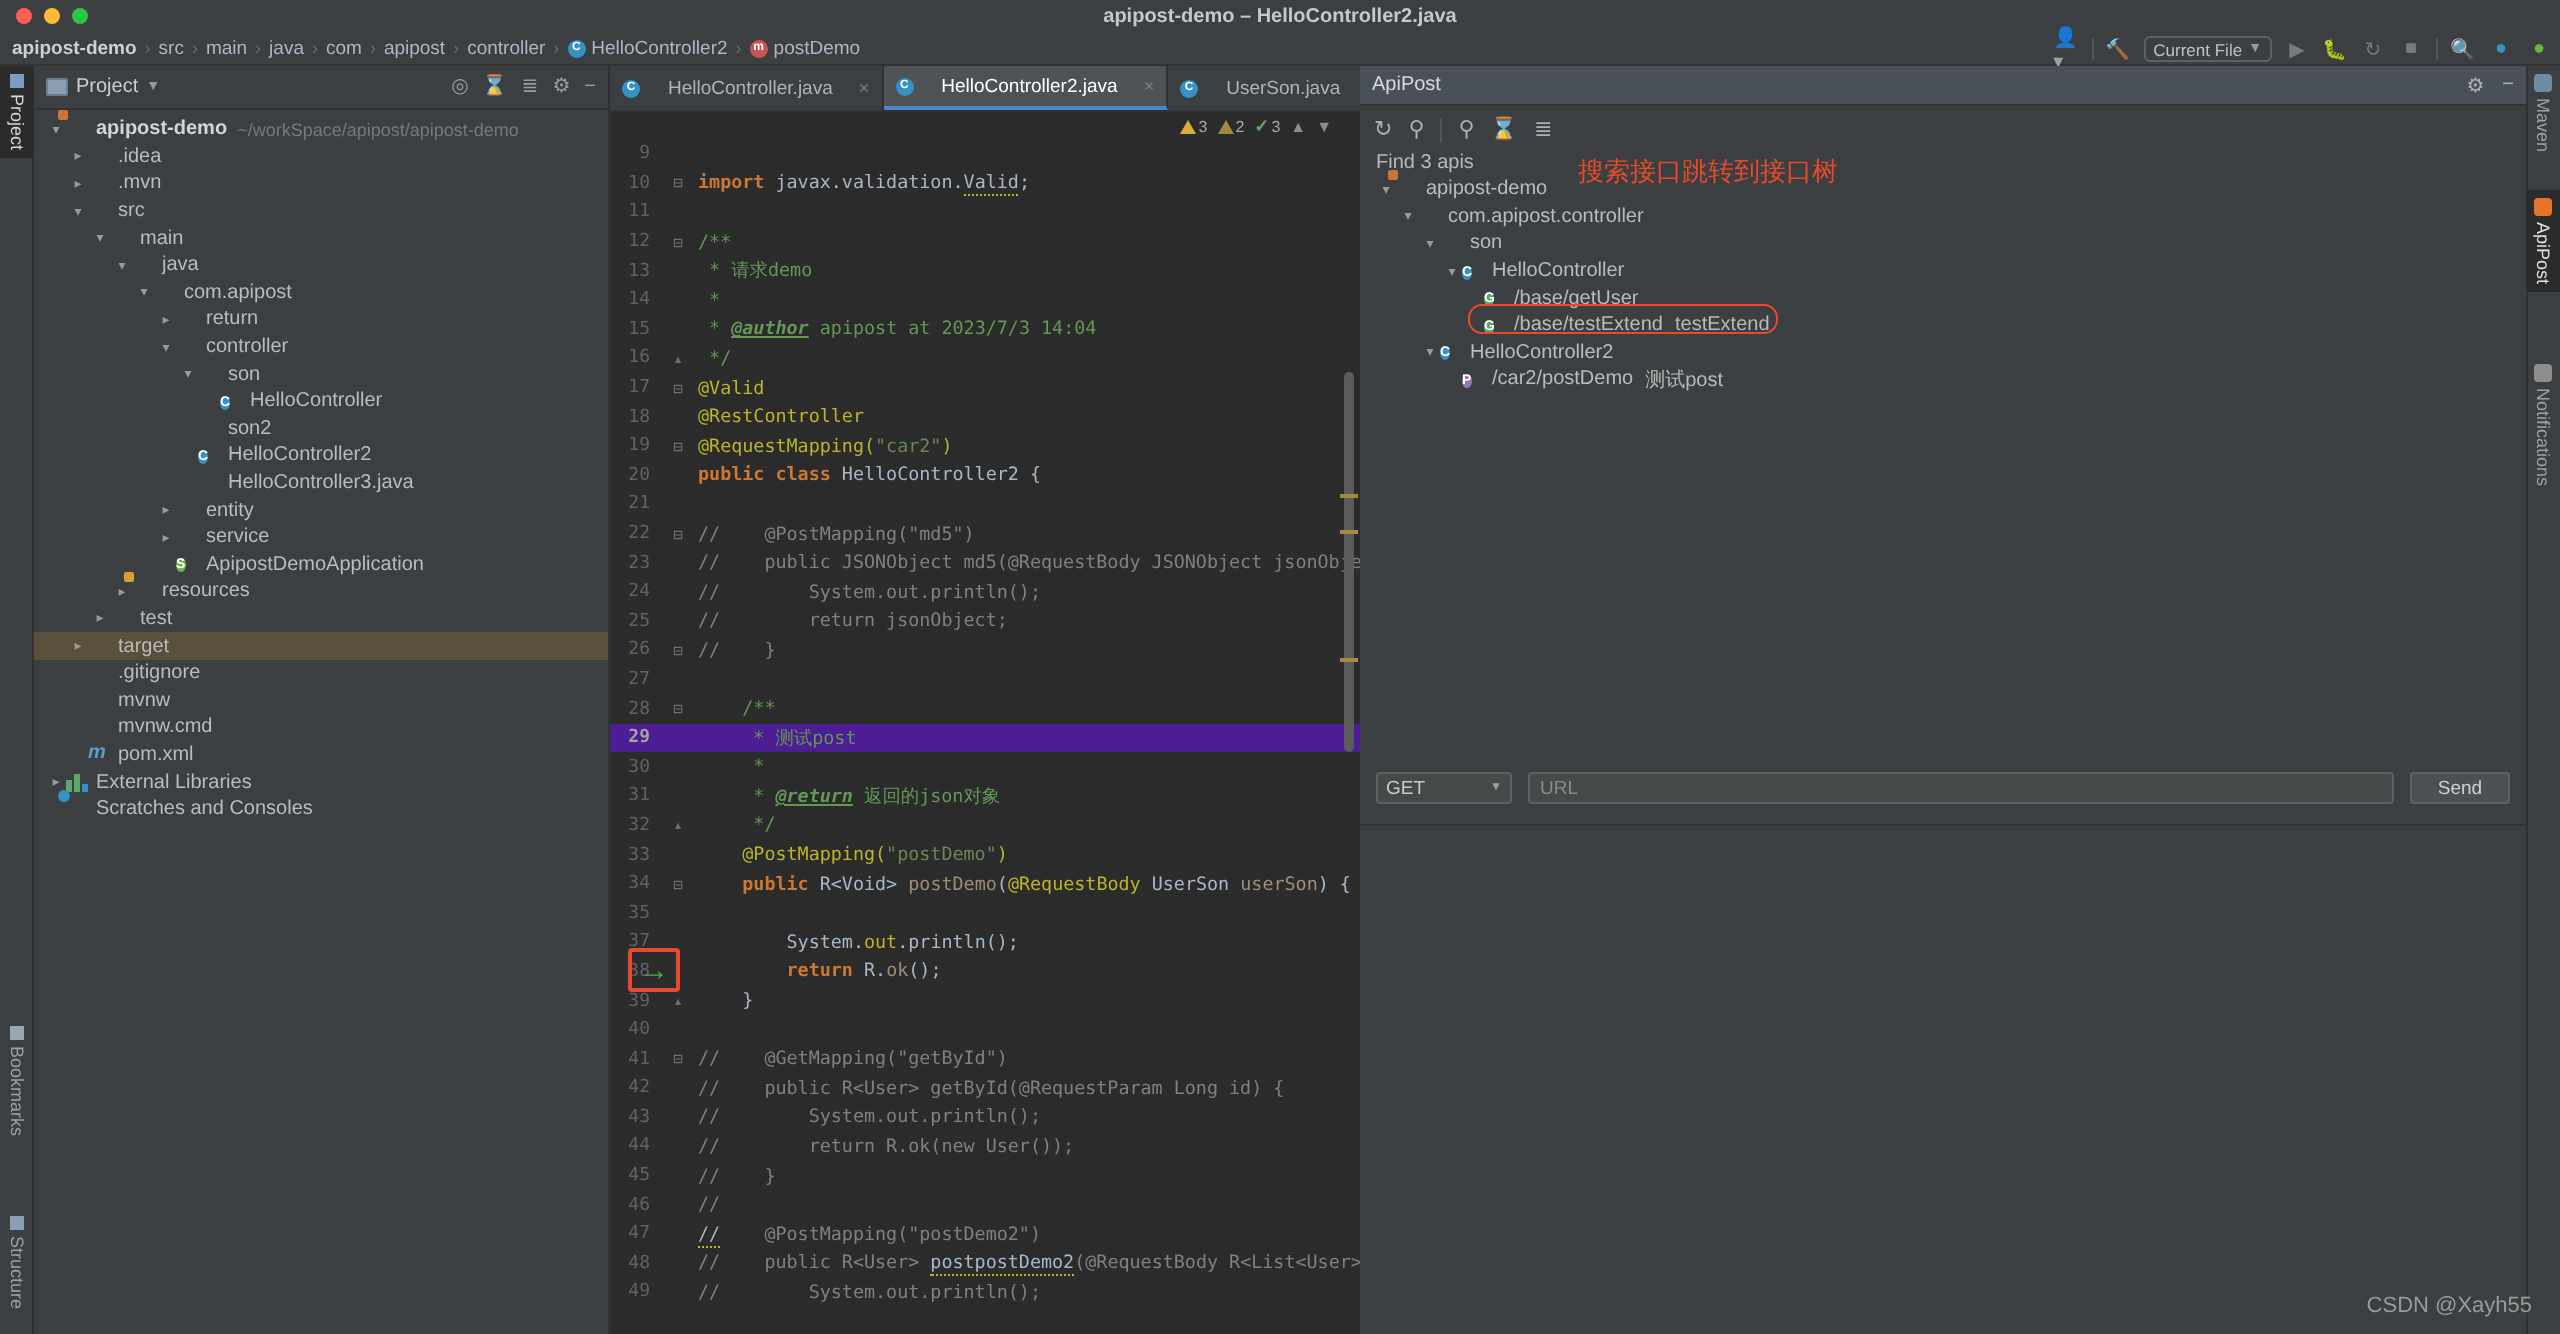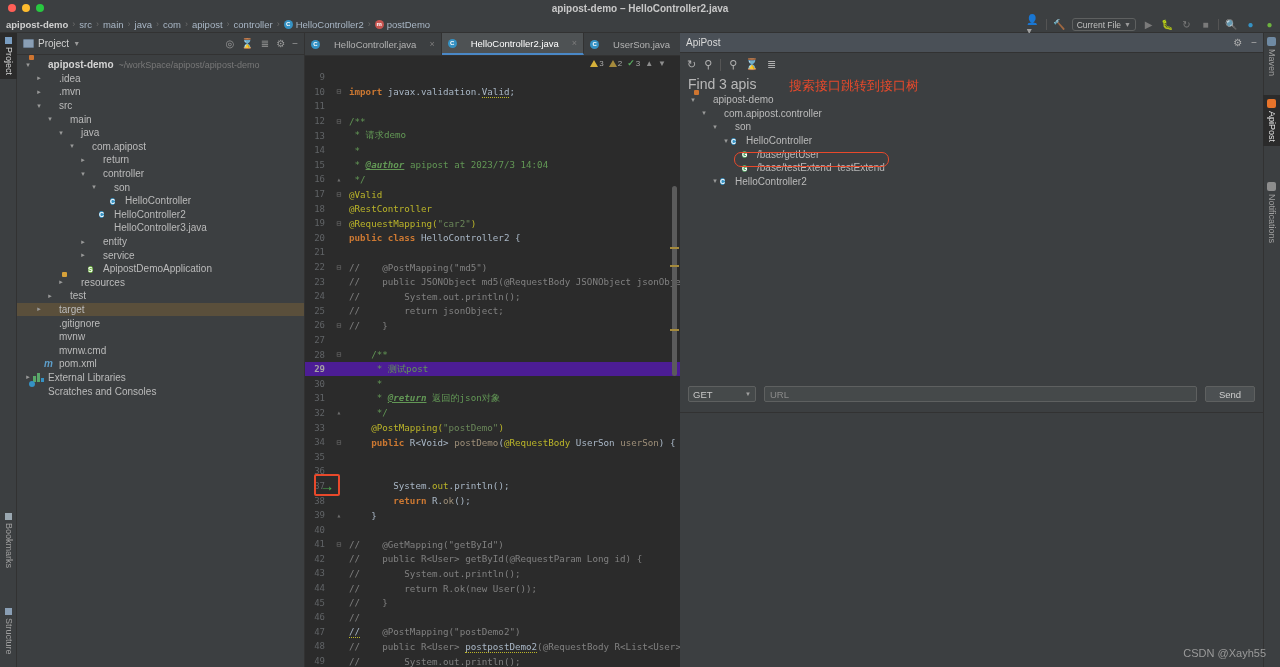--- a/index.html
+++ b/index.html
@@ -190,21 +190,21 @@
   }
   .ap-header {
     height:20px; background:#4a5057; display:flex; align-items:center;
     padding:0 6px; font-size:10px; color:#dadada; border-bottom:1px solid #323232;
   }
   .ap-header .right { margin-left:auto; display:flex; align-items:center; gap:9px; color:#b0b0b0; font-size:10px;}
   .ap-toolbar { height:20px; display:flex; align-items:center; gap:8px; padding:3px 7px 0 7px; }
   .apti { color:#b0b0b0; font-size:11px; display:flex; align-items:center; }
   .apdiv { width:1px; height:12px; background:#555; }
 
-  .ap-found { font-size:14px; color:#b9b9b9; padding:3px 0 1px 8px; }
+  .ap-found { font-size:10px; color:#b9b9b9; padding:3px 0 1px 8px; }
   .ap-tree { padding-left:4px; }
   .apnode { height:13.6px; display:flex; align-items:center; font-size:10px; color:#bbbbbb; white-space:nowrap; }
   .ap-extra { color:#b9b9b9; margin-left:6px; }
 
   .hl-box {
     position:absolute; left:734px; top:152px; width:155px; height:15px;
     border:1.5px solid #e8492b; border-radius:7px; z-index:8; pointer-events:none;
   }
   .annot-tree {
     position:absolute; left:789px; top:77px; color:#e8492b; font-size:13px; z-index:9;
@@ -411,20 +411,26 @@
           <span style="width: 72px; flex: 0 0 auto;"></span>
           <span class="arrow">▾</span>
           <span class="nicon"><span class="ic-folder pkg"></span></span>
           <span class="nlabel">son</span>
         </div>
         <div class="node">
           <span style="width: 83px; flex: 0 0 auto;"></span>
           <span class="arrow none">▸</span>
           <span class="nicon"><span class="ic-circ">C</span></span>
           <span class="nlabel">HelloController</span>
+        </div>
+        <div class="node">
+          <span style="width: 72px; flex: 0 0 auto;"></span>
+          <span class="arrow none">▸</span>
+          <span class="nicon"><span class="ic-folder pkg"></span></span>
+          <span class="nlabel">son2</span>
         </div>
         <div class="node">
           <span style="width: 72px; flex: 0 0 auto;"></span>
           <span class="arrow none">▸</span>
           <span class="nicon"><span class="ic-circ">C</span></span>
           <span class="nlabel">HelloController2</span>
         </div>
         <div class="node">
           <span style="width: 72px; flex: 0 0 auto;"></span>
           <span class="arrow none">▸</span>
@@ -573,21 +579,20 @@
           <div class="cl"><span class="ln">26</span><span class="gut">⊟</span><span class="code"><span class="cmt">//    }</span></span></div>
           <div class="cl"><span class="ln">27</span><span class="gut"></span><span class="code"></span></div>
           <div class="cl"><span class="ln">28</span><span class="gut">⊟</span><span class="code"><span class="doc">    /**</span></span></div>
           <div class="cl cur"><span class="ln cur">29</span><span class="gut"></span><span class="code"><span class="doc">     * 测试post</span></span></div>
           <div class="cl"><span class="ln">30</span><span class="gut"></span><span class="code"><span class="doc">     *</span></span></div>
           <div class="cl"><span class="ln">31</span><span class="gut"></span><span class="code"><span class="doc">     * </span><span class="doctag">@return</span><span class="doc"> 返回的json对象</span></span></div>
           <div class="cl"><span class="ln">32</span><span class="gut">▴</span><span class="code"><span class="doc">     */</span></span></div>
           <div class="cl"><span class="ln">33</span><span class="gut"></span><span class="code"><span class="ann">    @PostMapping(</span><span class="str">"postDemo"</span><span class="ann">)</span></span></div>
           <div class="cl"><span class="ln">34</span><span class="gut">⊟</span><span class="code"><span class="kw">    public </span><span class="txt">R&lt;Void&gt; </span><span class="par">postDemo</span><span class="txt">(</span><span class="ann">@RequestBody </span><span class="txt">UserSon </span><span class="par">userSon</span><span class="txt">) {</span></span></div>
           <div class="cl"><span class="ln">35</span><span class="gut"></span><span class="code"></span></div>
-          <div class="cl"><span class="ln">36</span><span class="gut"></span><span class="code"></span></div>
           <div class="cl"><span class="ln">37</span><span class="gut"></span><span class="code"><span class="txt">        System.</span><span class="ann">out</span><span class="txt">.println();</span></span></div>
           <div class="cl"><span class="ln">38</span><span class="gut"></span><span class="code"><span class="kw">        return </span><span class="txt">R.</span><span class="par">ok</span><span class="txt">();</span></span></div>
           <div class="cl"><span class="ln">39</span><span class="gut">▴</span><span class="code"><span class="txt">    }</span></span></div>
           <div class="cl"><span class="ln">40</span><span class="gut"></span><span class="code"></span></div>
           <div class="cl"><span class="ln">41</span><span class="gut">⊟</span><span class="code"><span class="cmt">//    @GetMapping("getById")</span></span></div>
           <div class="cl"><span class="ln">42</span><span class="gut"></span><span class="code"><span class="cmt">//    public R&lt;User&gt; getById(@RequestParam Long id) {</span></span></div>
           <div class="cl"><span class="ln">43</span><span class="gut"></span><span class="code"><span class="cmt">//        System.out.println();</span></span></div>
           <div class="cl"><span class="ln">44</span><span class="gut"></span><span class="code"><span class="cmt">//        return R.ok(new User());</span></span></div>
           <div class="cl"><span class="ln">45</span><span class="gut"></span><span class="code"><span class="cmt">//    }</span></span></div>
           <div class="cl"><span class="ln">46</span><span class="gut"></span><span class="code"><span class="cmt">//</span></span></div>
@@ -659,20 +664,27 @@
           <span class="nicon"><span class="ic-circ green">G</span></span>
           <span>/base/testExtend</span>
           <span class="ap-extra">testExtend</span>
         </div>
         <div class="apnode">
           <span style="width: 26px; flex: 0 0 auto;"></span>
           <span class="arrow">▾</span>
           <span class="nicon"><span class="ic-circ">C</span></span>
           <span>HelloController2</span>
         </div>
+        <div class="apnode">
+          <span style="width: 37px; flex: 0 0 auto;"></span>
+          <span class="arrow none">▸</span>
+          <span class="nicon"><span class="ic-circ purple">P</span></span>
+          <span>/car2/postDemo</span>
+          <span class="ap-extra">测试post</span>
+        </div>
       </div>
 
     <div class="ap-divider"></div>
     <div class="ap-req">
       <div class="ap-select">
         <span>GET</span>
         <span class="cv">▼</span>
       </div>
       <div class="ap-url">
         <span>URL</span>

